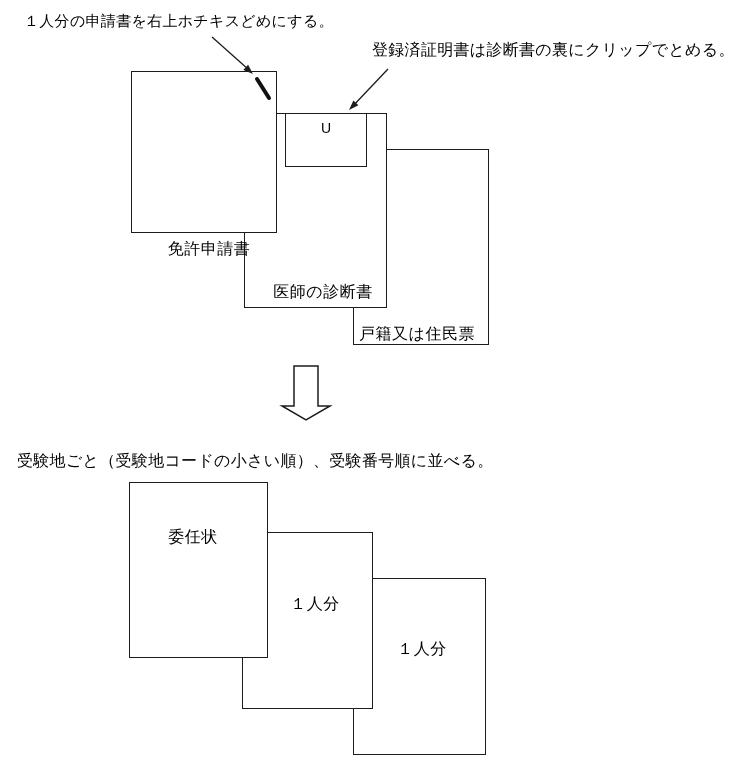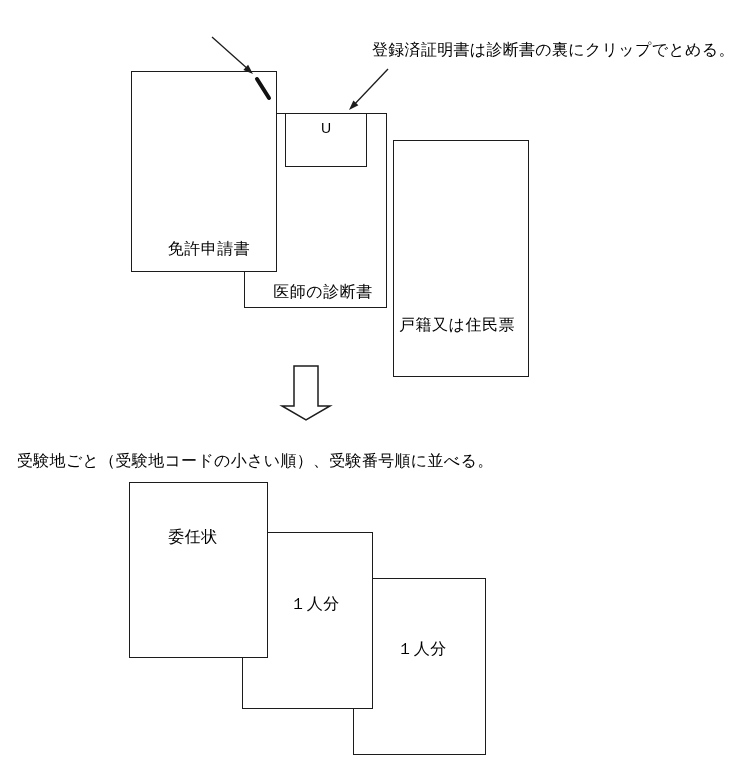--- a/index.html
+++ b/index.html
@@ -35,23 +35,23 @@
   .doc-label {
     position: absolute;
     transform: translate(-50%, -50%);
     white-space: nowrap;
     font-size: 16px;
     letter-spacing: 0.5px;
     color: #000000;
   }
 
   
-  .doc-license  { left: 131px; top: 71px;  width: 146px; height: 201px; z-index: 30; padding-left: 30px; }
+  .doc-license  { left: 131px; top: 71px;  width: 146px; height: 162px; z-index: 30; padding-left: 30px; }
   .doc-medical  { left: 244px; top: 113px; width: 143px; height: 195px; z-index: 20; text-align: right; }
-  .doc-register { left: 353px; top: 140px; width: 136px; height: 237px; z-index: 10; margin-left: 40px; }
+  .doc-register { left: 353px; top: 149px; width: 136px; height: 196px; z-index: 10; }
   .clip-box     { left: 285px; top: 113px; width: 82px;  height: 54px;  z-index: 25; }
   .clip-symbol {
     position: absolute;
     left: 50%;
     top: 6px;
     transform: translateX(-50%);
     font-size: 14px;
     color: #000000;
   }
   .doc-license  .doc-label { left: 77px; top: 177px; }
@@ -74,20 +74,21 @@
     height: 783px;
     z-index: 40;
     pointer-events: none;
   }
 </style>
 </head>
 <body>
 
 <div class="canvas">
 
+  <div class="note note-staple">１人分の申請書を右上ホチキスどめにする。</div>
   <div class="note note-clip">登録済証明書は診断書の裏にクリップでとめる。</div>
   <div class="note note-sort">受験地ごと（受験地コードの小さい順）、受験番号順に並べる。</div>
 
   <div class="doc doc-register">
     <span class="doc-label">戸籍又は住民票</span>
   </div>
   <div class="doc doc-medical">
     <span class="doc-label">医師の診断書</span>
   </div>
   <div class="doc clip-box">

